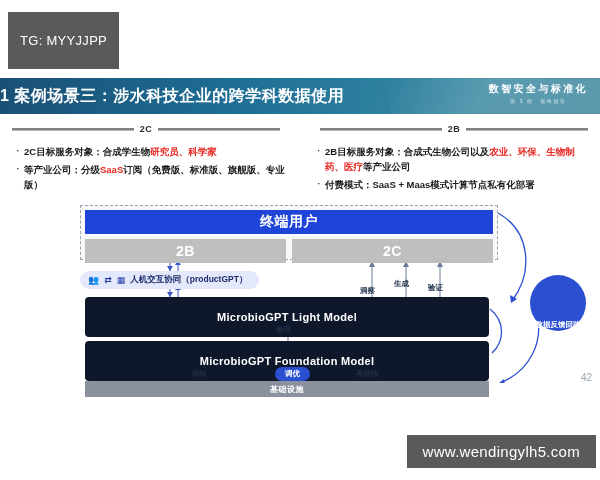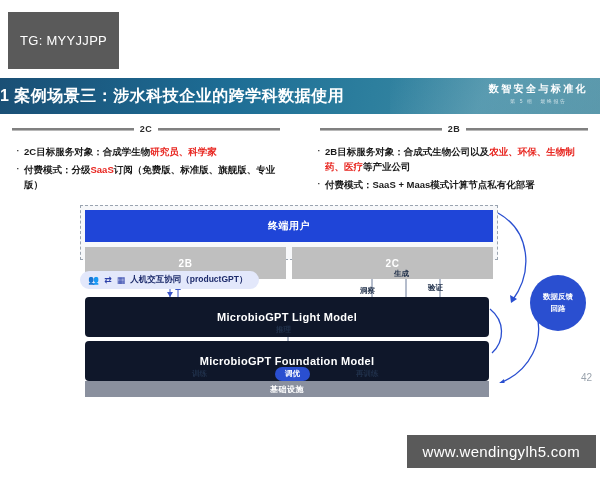--- a/index.html
+++ b/index.html
@@ -97,22 +97,22 @@
     height: 182px;
   }
   .dash-box {
     position: absolute;
     left: 80px; top: 4px; width: 418px; height: 55px;
     border: 1px dashed #9aa4b0;
     background: #f7f8fa;
     padding: 4px;
   }
   .bar {
-    height: 32px; display: flex; align-items: center; justify-content: center;
-    font-size: 10px; font-weight: bold; color: #ffffff; letter-spacing: .5px;
+    height: 24px; display: flex; align-items: center; justify-content: center;
+    font-size: 14px; font-weight: bold; color: #ffffff; letter-spacing: .5px;
   }
   .bar-blue { background: #1f45d8; margin-bottom: 5px; }
   .bar-grey { background: #bfbfbf; color: #ffffff; }
   .grey-row { display: flex; gap: 6px; }
   .grey-row .bar-grey { flex: 1; }
 
   .pill {
     position: absolute; left: 80px; top: 70px;
     background: #e3e8fb; border-radius: 11px;
     padding: 3px 12px 3px 8px;
@@ -135,21 +135,21 @@
     position: absolute; left: 85px; top: 180px; width: 404px; height: 16px;
     background: #8a909e;
     display: flex; align-items: center; justify-content: center;
     color: #ffffff; font-size: 8px; font-weight: bold; letter-spacing: .5px;
   }
 
   .circle {
     position: absolute; right: 14px; top: 74px;
     width: 56px; height: 56px; border-radius: 50%;
     background: #2a4fd0;
-    display: flex; flex-direction: column; align-items: center; justify-content: center;
+    display: flex; align-items: flex-end; justify-content: center;
     color: #ffffff; font-size: 7.5px; font-weight: bold; line-height: 12px;
     text-align: center;
   }
 
   .lbl {
     position: absolute; font-size: 7.5px; font-weight: bold; color: #20304a;
     white-space: nowrap;
   }
   .mini-pill {
     position: absolute;
@@ -194,21 +194,21 @@
   </div>
 
   <div class="cols">
     <div class="col left">
       <div class="bullet">
         <span class="dot">·</span>
         <span class="txt"><span>2C目标服务对象：合成学生物</span><span class="red">研究员、科学家</span></span>
       </div>
       <div class="bullet">
         <span class="dot">·</span>
-        <span class="txt"><span>付费模式：分级</span><span class="red">SaaS</span><span>订阅（免费版、标准版、旗舰版、专业版）</span></span>
+        <span class="txt"><span>等产业公司：分级</span><span class="red">SaaS</span><span>订阅（免费版、标准版、旗舰版、专业版）</span></span>
       </div>
     </div>
 
     <div class="col right">
       <div class="bullet">
         <span class="dot">·</span>
         <span class="txt"><span>2B目标服务对象：合成式生物公司以及</span><span class="red">农业、环保、生物制药、医疗</span><span>等产业公司</span></span>
       </div>
       <div class="bullet">
         <span class="dot">·</span>
@@ -267,21 +267,21 @@
     </div>
 
     <div class="pill">
       <span class="gl">👥</span>
       <span class="gl">⇄</span>
       <span class="gl">▦</span>
       <span>人机交互协同（productGPT）</span>
     </div>
 
     <div class="lbl" style="left:360px; top:85px;">洞察</div>
-    <div class="lbl" style="left:394px; top:68px;">生成</div>
+    <div class="lbl" style="left:394px; top:78px;">生成</div>
     <div class="lbl" style="left:428px; top:82px;">验证</div>
 
     <div class="teal teal-light">MicrobioGPT Light Model</div>
 
     <div class="lbl" style="left:276px; top:124px;">推理</div>
 
     <div class="teal teal-found">MicrobioGPT Foundation Model</div>
 
     <div class="lbl" style="left:192px; top:168px;">训练</div>
     <div class="mini-pill" style="left:268px; top:166px;margin-left:7px;">调优</div>

